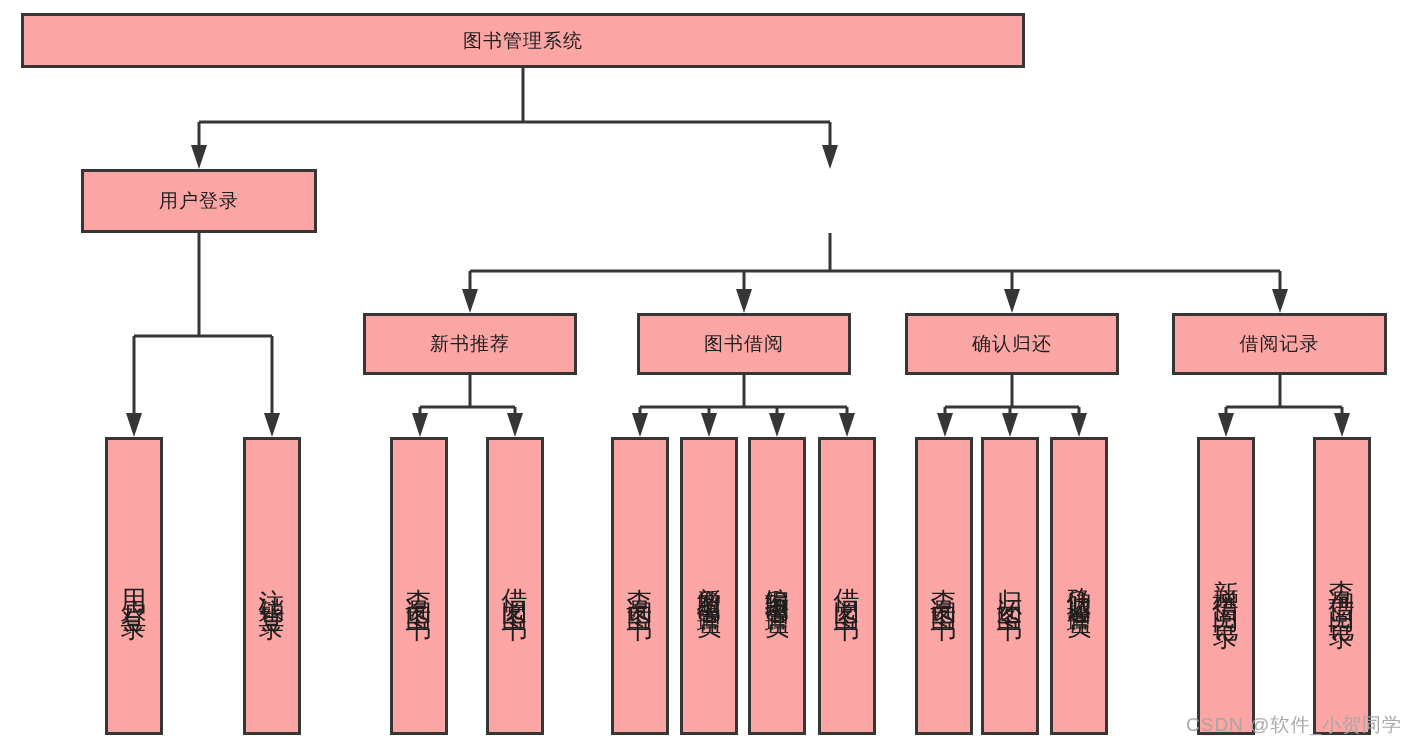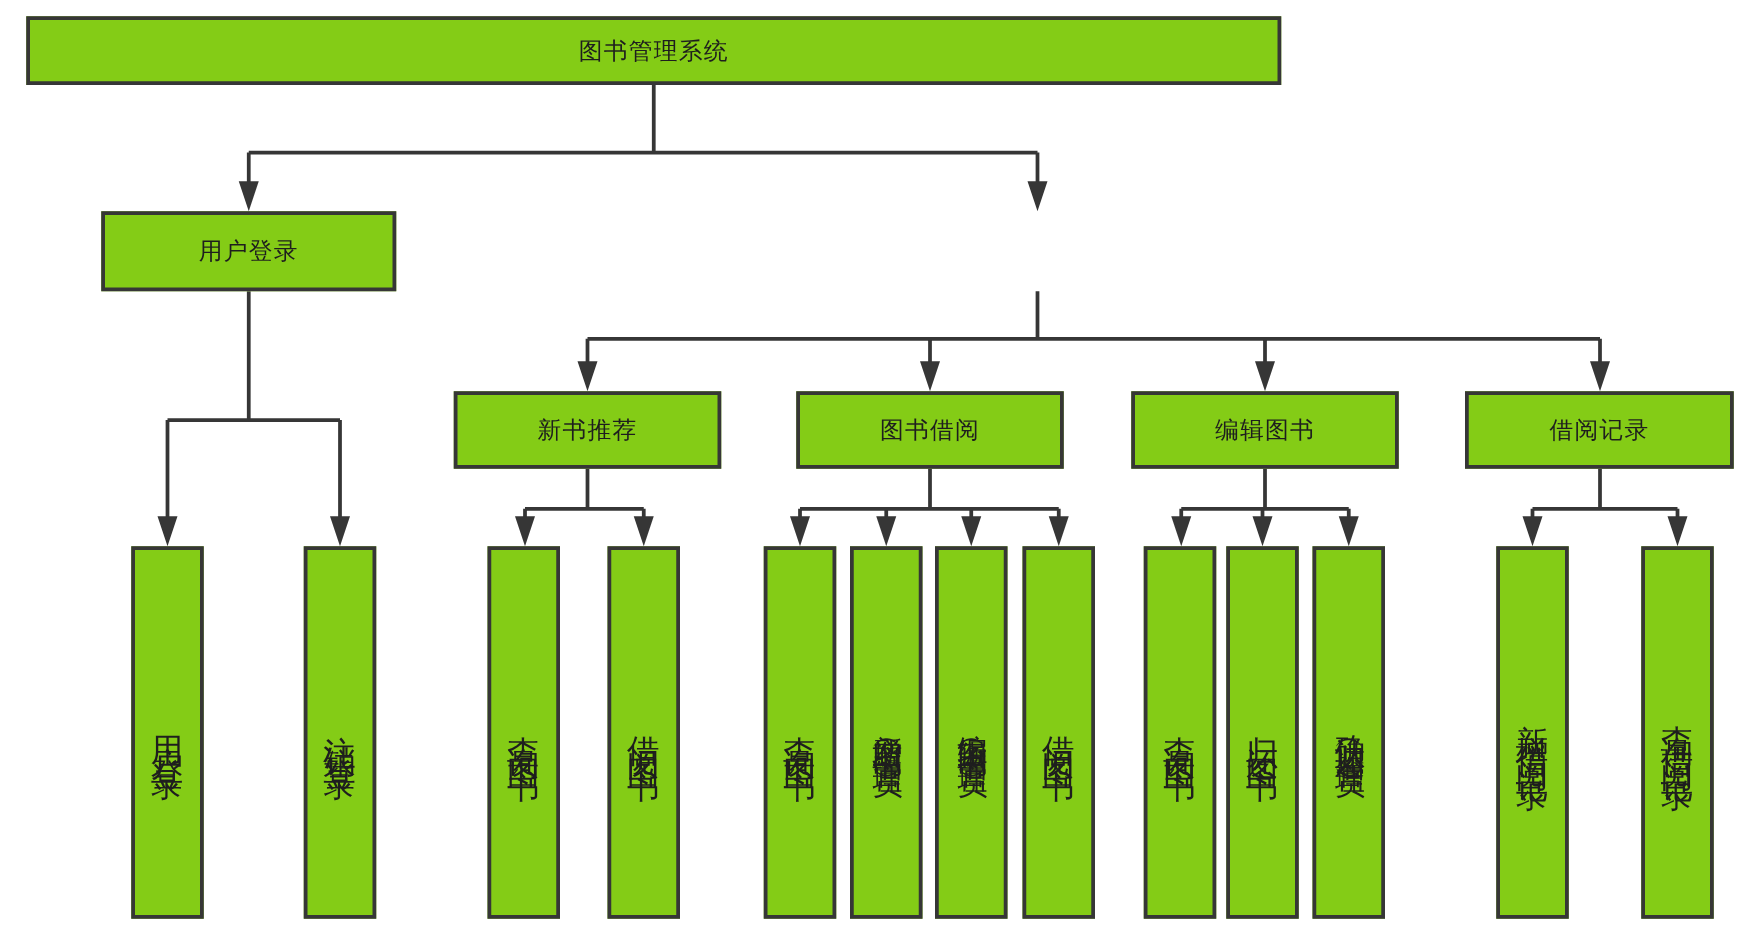--- a/index.html
+++ b/index.html
@@ -8,21 +8,21 @@
     width:1405px;height:747px;
     background:#ffffff;
     font-family:"Liberation Sans","DejaVu Sans",sans-serif;
     overflow:hidden;
   }
   .wires{position:absolute;left:0;top:0;z-index:1;}
   .node{
     position:absolute;
     box-sizing:border-box;
     border:3px solid #363636;
-    background:#84cc16;
+    background:#fca5a5;
     display:flex;
     align-items:center;
     justify-content:center;
     z-index:2;
   }
   .node.h .lbl{
     font-size:19px;
     color:#1e1e1e;
     letter-spacing:1px;
     white-space:nowrap;
@@ -95,21 +95,21 @@
     <span class="lbl">用户登录</span>
   </div>
 
   <div class="node h" style="left:637px;top:313px;width:214px;height:62px">
     <span class="lbl">图书借阅</span>
   </div>
   <div class="node h" style="left:363px;top:313px;width:214px;height:62px">
     <span class="lbl">新书推荐</span>
   </div>
   <div class="node h" style="left:905px;top:313px;width:214px;height:62px">
-    <span class="lbl">编辑图书</span>
+    <span class="lbl">确认归还</span>
   </div>
   <div class="node h" style="left:1172px;top:313px;width:215px;height:62px">
     <span class="lbl">借阅记录</span>
   </div>
 
   <div class="node v" style="left:105px;top:437px;width:58px;height:298px">
     <span class="vlbl">用户登录</span>
   </div>
   <div class="node v" style="left:243px;top:437px;width:58px;height:298px">
     <span class="vlbl">注销登录</span>
@@ -145,14 +145,15 @@
     <span class="vlbl">确认归还（管理员）</span>
   </div>
 
   <div class="node v" style="left:1197px;top:437px;width:58px;height:298px">
     <span class="vlbl">新增借阅记录</span>
   </div>
   <div class="node v" style="left:1313px;top:437px;width:58px;height:298px">
     <span class="vlbl">查询借阅记录</span>
   </div>
 
+  <div id="watermark">CSDN @软件_小贺同学</div>
 
 </div>
 
 </body></html>

